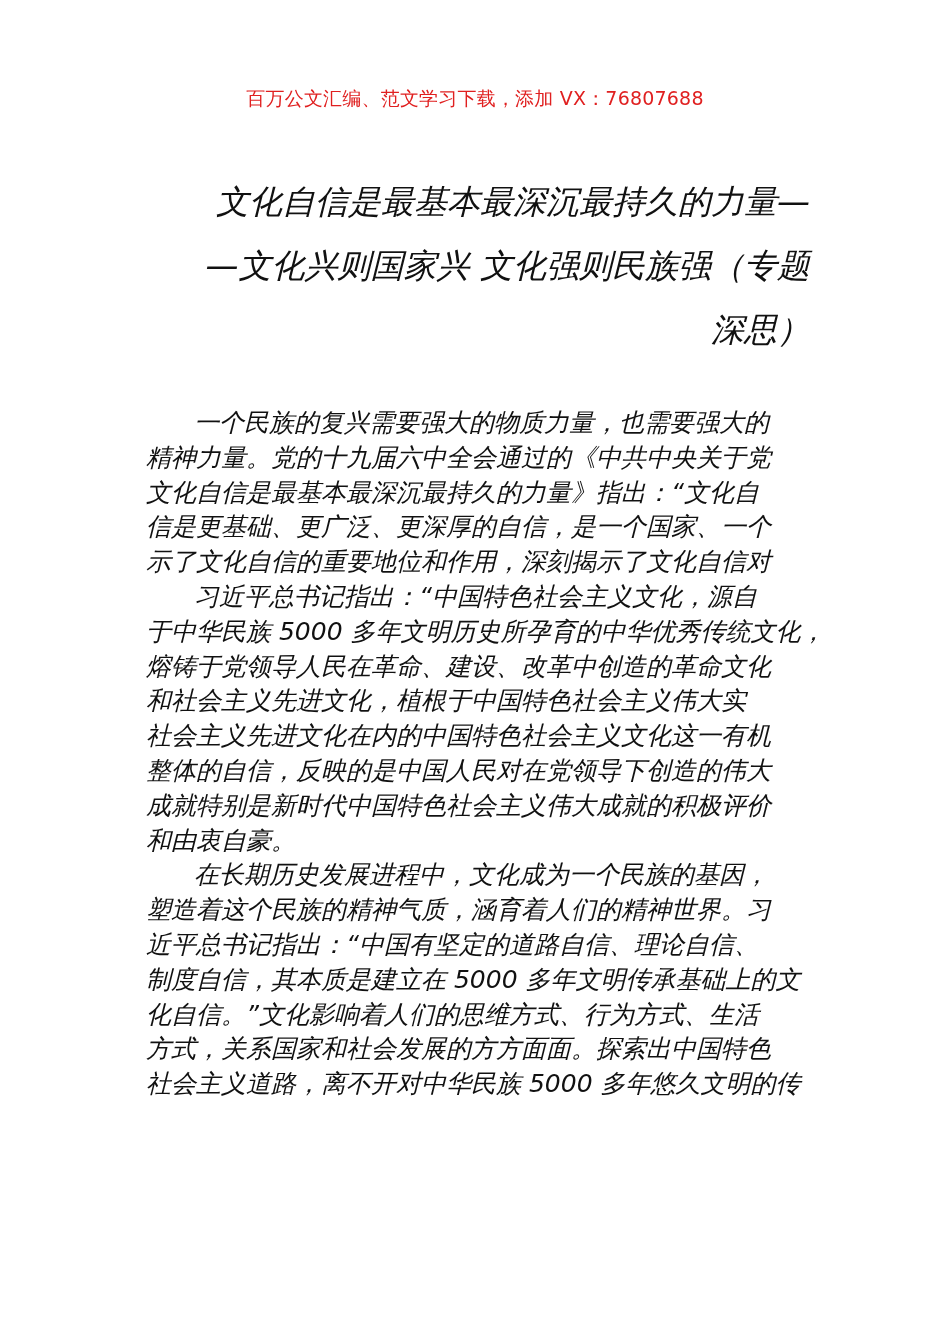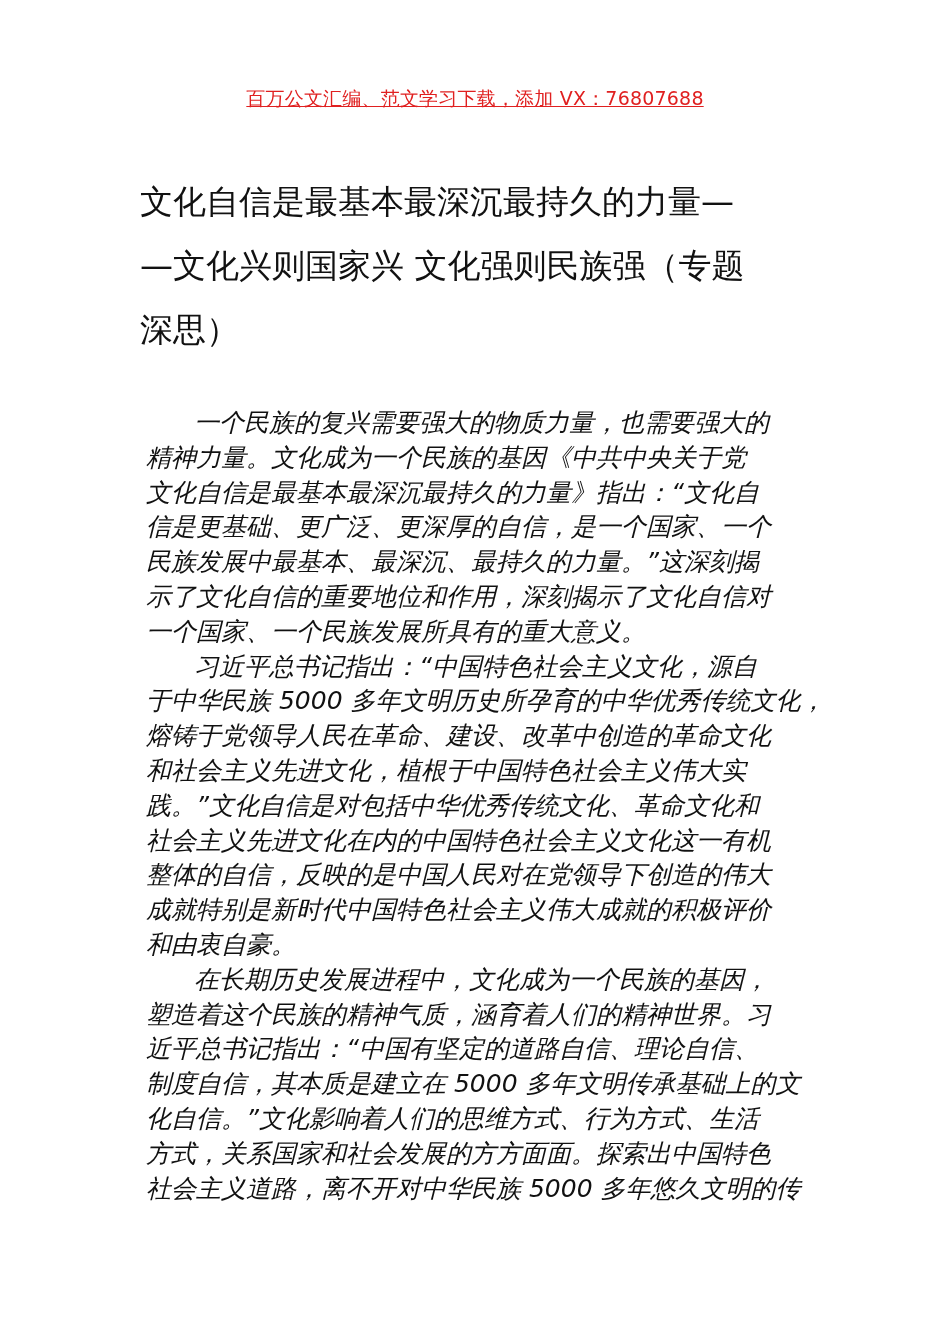--- a/index.html
+++ b/index.html
@@ -18,31 +18,31 @@
     .header-note {
       position: absolute;
       left: 0;
       top: 84px;
       width: 950px;
       text-align: center;
       font-size: 19px;
       line-height: 28px;
       color: #e02020;
       letter-spacing: 0.2px;
-      text-decoration: underline;
     }
     .title {
       position: absolute;
       left: 140px;
       top: 170px;
       width: 670px;
-      text-align: left;
+      text-align: right;
       font-size: 33px;
       line-height: 64px;
       color: #111111;
+      font-style: italic;
     }
     .title-line {
       display: block;
       white-space: nowrap;
     }
     .body-text {
       position: absolute;
       left: 146px;
       top: 406px;
       width: 680px;
@@ -67,33 +67,30 @@
 
 <div class="title">
   <span class="title-line">文化自信是最基本最深沉最持久的力量—</span>
   <span class="title-line">—文化兴则国家兴 文化强则民族强（专题</span>
   <span class="title-line">深思）</span>
 </div>
 
 <div class="body-text">
   <div>
     <span class="line indent">一个民族的复兴需要强大的物质力量，也需要强大的</span>
-    <span class="line">精神力量。文化成为一个民族的基因《中共中央关于党</span>
+    <span class="line">精神力量。党的十九届六中全会通过的《中共中央关于党</span>
     <span class="line">文化自信是最基本最深沉最持久的力量》指出：“文化自</span>
     <span class="line">信是更基础、更广泛、更深厚的自信，是一个国家、一个</span>
-    <span class="line">民族发展中最基本、最深沉、最持久的力量。”这深刻揭</span>
     <span class="line">示了文化自信的重要地位和作用，深刻揭示了文化自信对</span>
-    <span class="line">一个国家、一个民族发展所具有的重大意义。</span>
   </div>
   <div>
     <span class="line indent">习近平总书记指出：“中国特色社会主义文化，源自</span>
     <span class="line">于中华民族 5000 多年文明历史所孕育的中华优秀传统文化，</span>
     <span class="line">熔铸于党领导人民在革命、建设、改革中创造的革命文化</span>
     <span class="line">和社会主义先进文化，植根于中国特色社会主义伟大实</span>
-    <span class="line">践。”文化自信是对包括中华优秀传统文化、革命文化和</span>
     <span class="line">社会主义先进文化在内的中国特色社会主义文化这一有机</span>
     <span class="line">整体的自信，反映的是中国人民对在党领导下创造的伟大</span>
     <span class="line">成就特别是新时代中国特色社会主义伟大成就的积极评价</span>
     <span class="line">和由衷自豪。</span>
   </div>
   <div>
     <span class="line indent">在长期历史发展进程中，文化成为一个民族的基因，</span>
     <span class="line">塑造着这个民族的精神气质，涵育着人们的精神世界。习</span>
     <span class="line">近平总书记指出：“中国有坚定的道路自信、理论自信、</span>
     <span class="line">制度自信，其本质是建立在 5000 多年文明传承基础上的文</span>

